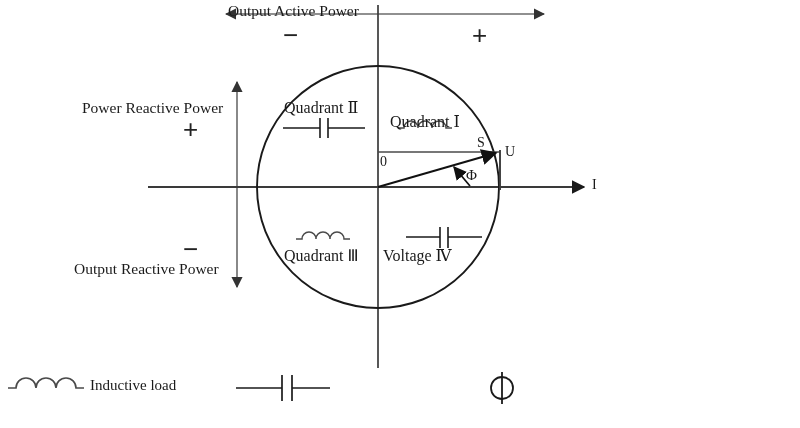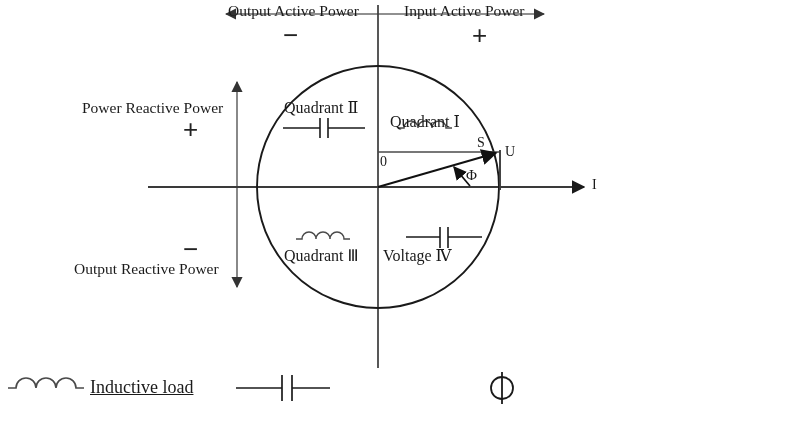--- a/index.html
+++ b/index.html
@@ -26,21 +26,21 @@
   .lbl {
     position: absolute;
     white-space: nowrap;
     line-height: 1;
     color: #1a1a1a;
   }
   .lbl-axis-top { font-size: 15.5px; }
   .lbl-axis-side { font-size: 15.5px; }
   .lbl-quadrant { font-size: 16px; }
   .lbl-small { font-size: 14px; }
-  .lbl-legend { font-size: 18px; text-decoration: underline; }
+  .lbl-legend { font-size: 15px; }
   .lbl-phi { font-size: 15px; }
   .sign {
     position: absolute;
     font-size: 26px;
     line-height: 1;
     font-family: "Liberation Sans", sans-serif;
     color: #222;
   }
 </style>
 </head>
@@ -129,21 +129,20 @@
     </g>
 
     <g stroke="#1a1a1a" stroke-width="1.8" fill="none">
       <circle cx="502" cy="388" r="11"></circle>
       <line x1="502" y1="372" x2="502" y2="404"></line>
     </g>
   </svg>
 
   <div class="lbl lbl-axis-top" style="left:228px; top:3px;">Output Active Power</div>
 
-  <div class="lbl lbl-axis-top" style="left:404px; top:3px;">Input Active Power</div>
 
   <div class="sign" style="left:283px; top:22px;">−</div>
 
   <div class="sign" style="left:472px; top:22px;">+</div>
 
   <div class="lbl lbl-axis-side" style="left:82px; top:100px;">Power Reactive Power</div>
 
   <div class="lbl lbl-axis-side" style="left:74px; top:261px;text-align:right;">Output Reactive Power</div>
 
   <div class="sign" style="left:183px; top:116px;">+</div>

